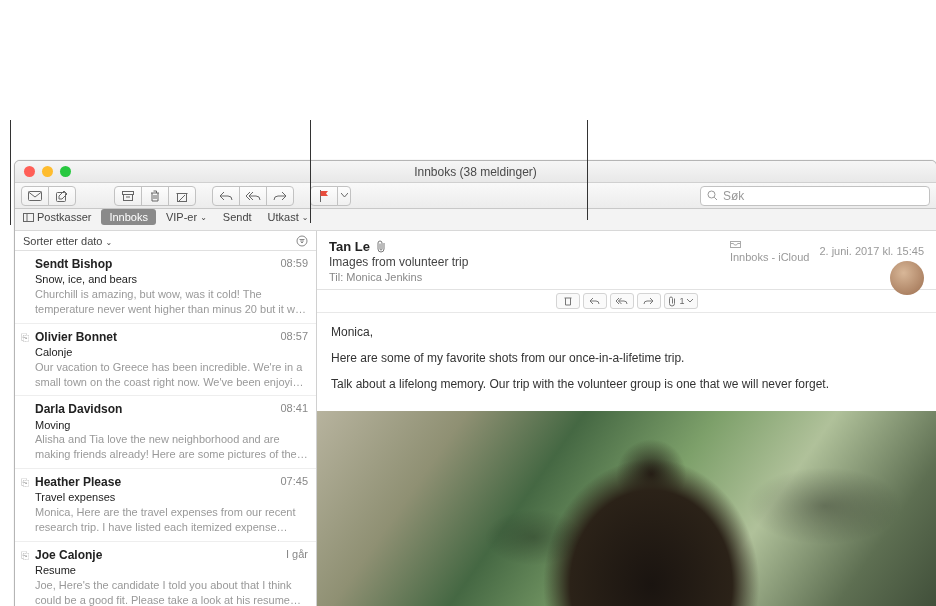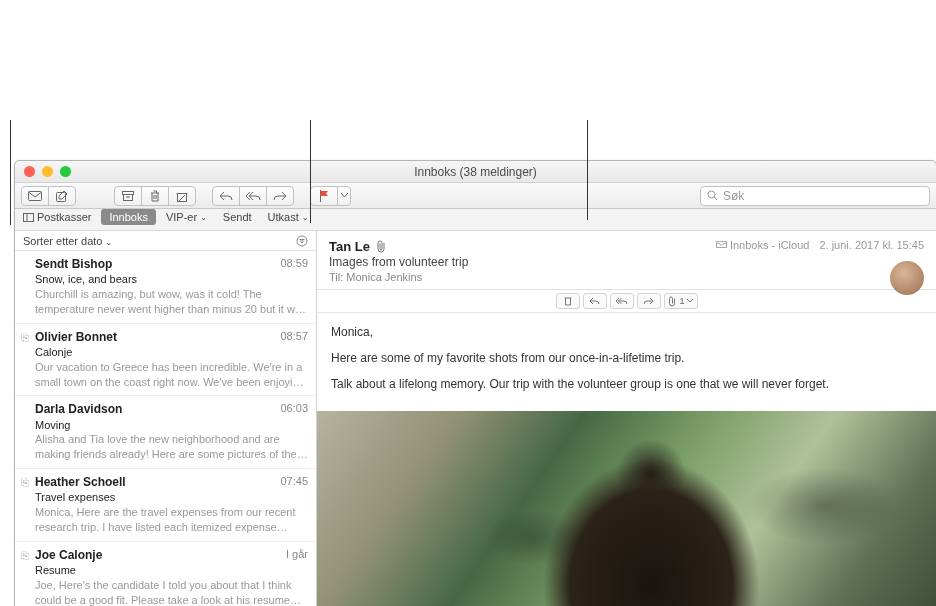--- a/index.html
+++ b/index.html
@@ -46,21 +46,21 @@
   .msgitem .indicator { position: absolute; left: 6px; top: 8px; font-size: 9px; color: #aaa; }
   
   .readcol { flex: 1; display: flex; flex-direction: column; background: #fff; overflow: hidden; }
   .msgheader { padding: 8px 12px 6px 12px; border-bottom: 1px solid #e2e2e2; position: relative; }
   .msgheader .from { font-size: 13px; font-weight: 600; color: #222; display: flex; align-items: center; gap: 6px; }
   .msgheader .subj { font-size: 12px; color: #444; margin-top: 1px; }
   .msgheader .to { font-size: 11px; color: #888; margin-top: 2px; }
   .msgheader .to .lbl { color: #888; }
   .msgheader .to .name { color: #888; text-align: right; }
   .msgheader .meta { position: absolute; right: 12px; top: 8px; text-align: right; font-size: 11px; color: #999; display: flex; align-items: center; gap: 10px; }
-  .msgheader .mailbox { color: #999; display: flex; align-items: flex-start; gap: 3px; }
+  .msgheader .mailbox { color: #999; display: flex; align-items: flex-start; gap: 3px; flex-direction: column; }
   .msgheader .avatar { width: 34px; height: 34px; border-radius: 50%; background: radial-gradient(circle at 40% 35%, #d8b798, #9c6e4f); position: absolute; right: 12px; top: 30px; }
   
   .msgactionbar { display: flex; justify-content: center; padding: 3px 0; border-bottom: 1px solid #e8e8e8; gap: 3px; }
   .msgactionbar .mabtn { width: 24px; height: 16px; border: 1px solid #d4d4d4; border-radius: 3px; background: #fafafa; display: flex; align-items: center; justify-content: center; font-size: 9px; color: #666; }
   .msgactionbar .mabtn.wide { width: 34px; }
   
   .msgbody { padding: 10px 14px; font-size: 12px; color: #333; line-height: 1.5; }
   .msgbody p { margin-bottom: 8px; }
   
   .msgimage { flex: 1; background:
@@ -233,29 +233,29 @@
             <div class="row1">
               <span class="sender">Olivier Bonnet</span>
               <span class="time">08:57</span>
             </div>
             <div class="subject">Calonje</div>
             <div class="preview">Our vacation to Greece has been incredible. We're in a small town on the coast right now. We've been enjoying the water and taking…</div>
           </div>
           <div class="msgitem">
             <div class="row1">
               <span class="sender">Darla Davidson</span>
-              <span class="time">06:03</span>
+              <span class="time">08:41</span>
             </div>
             <div class="subject">Moving</div>
             <div class="preview">Alisha and Tia love the new neighborhood and are making friends already! Here are some pictures of them around the house. Does…</div>
           </div>
           <div class="msgitem">
             <span class="indicator clip" style="top:7px;font-size:10px">⎘</span>
             <div class="row1">
-              <span class="sender">Heather Schoell</span>
+              <span class="sender">Heather Please</span>
               <span class="time">07:45</span>
             </div>
             <div class="subject">Travel expenses</div>
             <div class="preview">Monica, Here are the travel expenses from our recent research trip. I have listed each itemized expense below, along with the…</div>
           </div>
           <div class="msgitem">
             <span class="indicator clip" style="top:7px;font-size:10px">⎘</span>
             <div class="row1">
               <span class="sender">Joe Calonje</span>
               <span class="time">I går</span>

